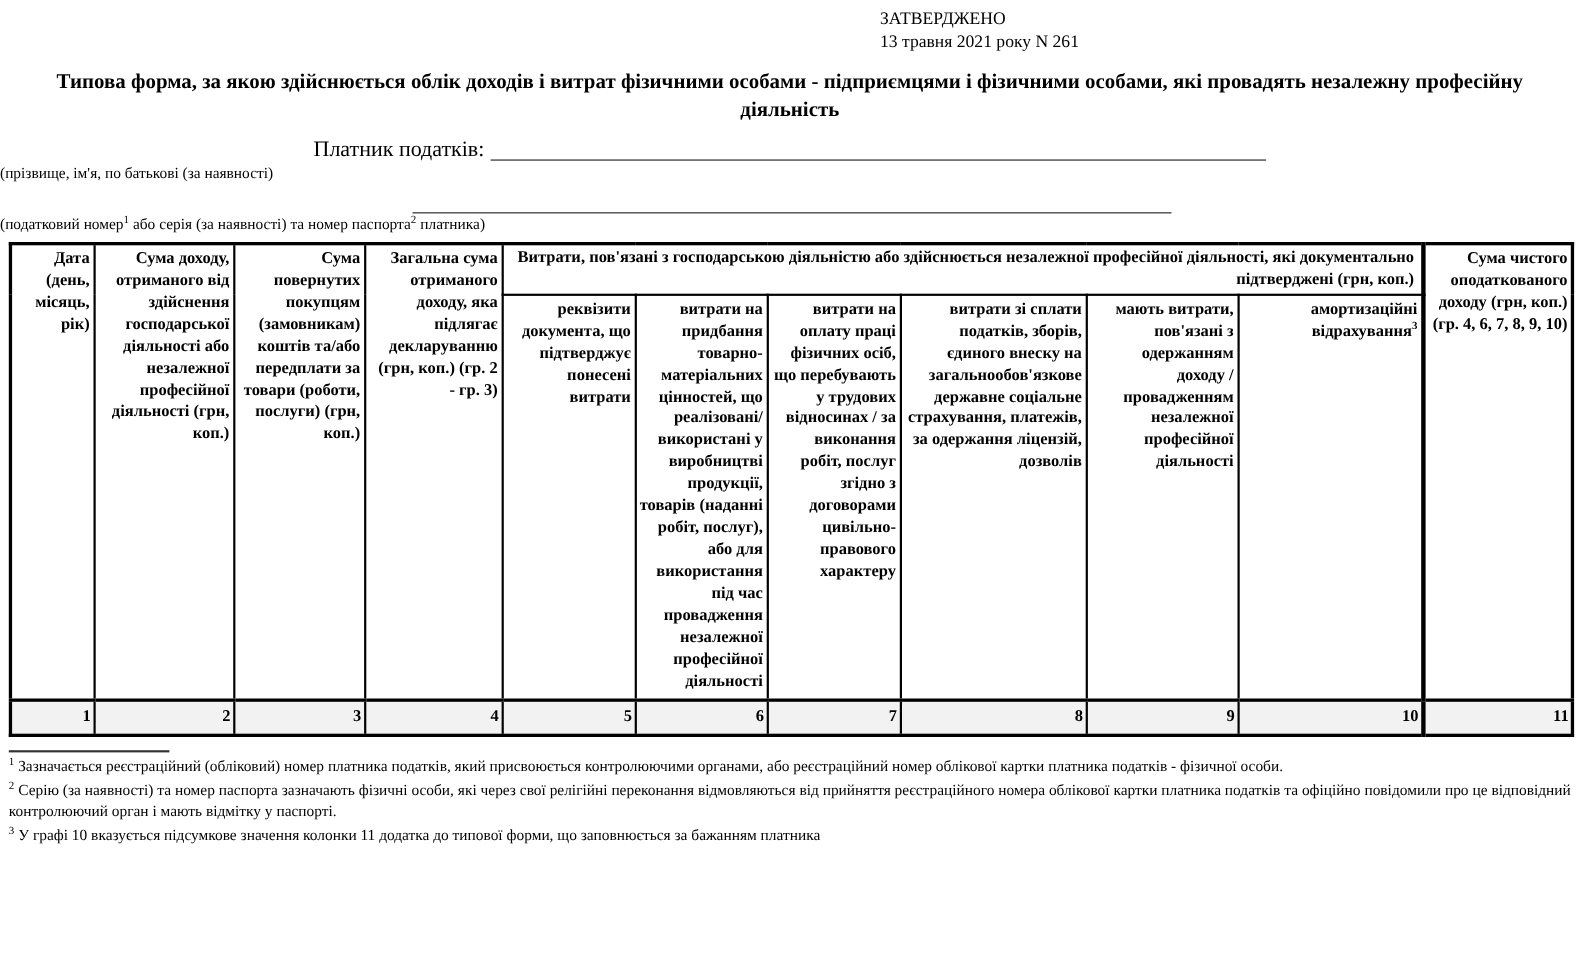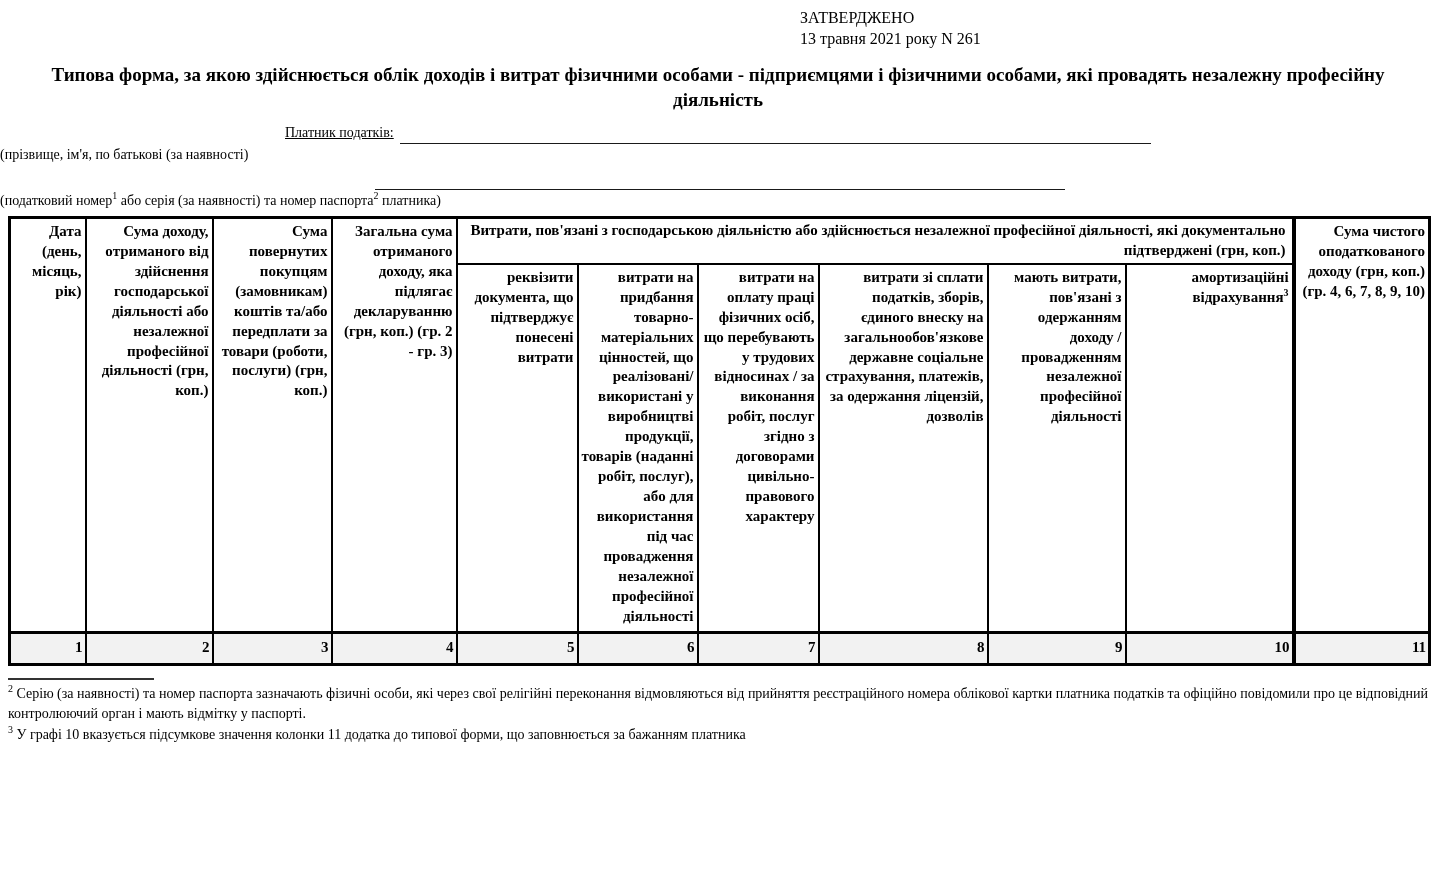--- a/index.html
+++ b/index.html
@@ -19,25 +19,24 @@
   .title {
     margin: 12px auto 0;
     max-width: 1402px;
     text-align: center;
     font-weight: bold;
     font-size: 19px;
     line-height: 1.35;
   }
   .taxpayer-row {
     display: flex;
-    align-items: flex-start;
+    align-items: center;
     margin: 12px 0 0 285px;
     width: 866px;
-    font-size: 14px;
-    text-decoration: underline;
+    font-size: 20px;
   }
   .taxpayer-row .label { white-space: nowrap; padding-right: 6px; }
   .fill-line {
     flex: 1;
     border-bottom: 1.5px solid #1a1a1a;
     height: 19px;
   }
   .caption {
     text-align: left;
     font-size: 14px;
@@ -148,15 +147,16 @@
       <td>8</td>
       <td>9</td>
       <td>10</td>
       <td class="thick-left">11</td>
     </tr>
   </tbody>
 </table>
 
 <div class="footnote-sep"></div>
 <div class="footnotes">
+  <p><sup>1</sup> <span>Зазначається реєстраційний (обліковий) номер платника податків, який присвоюється контролюючими органами, або реєстраційний номер облікової картки платника податків - фізичної особи.</span></p>
   <p class="justified"><sup>2</sup> <span>Серію (за наявності) та номер паспорта зазначають фізичні особи, які через свої релігійні переконання відмовляються від прийняття реєстраційного номера облікової картки платника податків та офіційно повідомили про це відповідний контролюючий орган і мають відмітку у паспорті.</span></p>
   <p><sup>3</sup> <span>У графі 10 вказується підсумкове значення колонки 11 додатка до типової форми, що заповнюється за бажанням платника</span></p>
 </div>
 
 </body></html>

